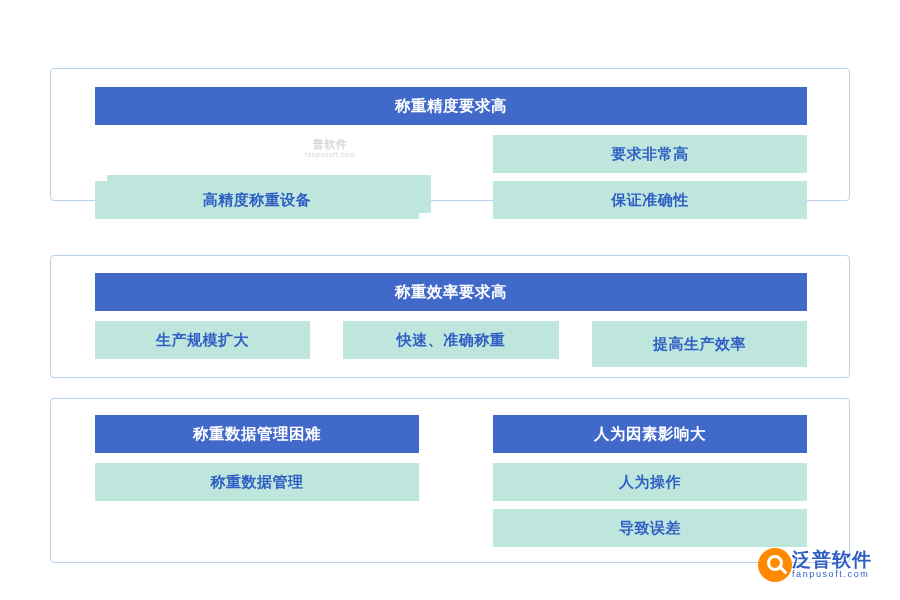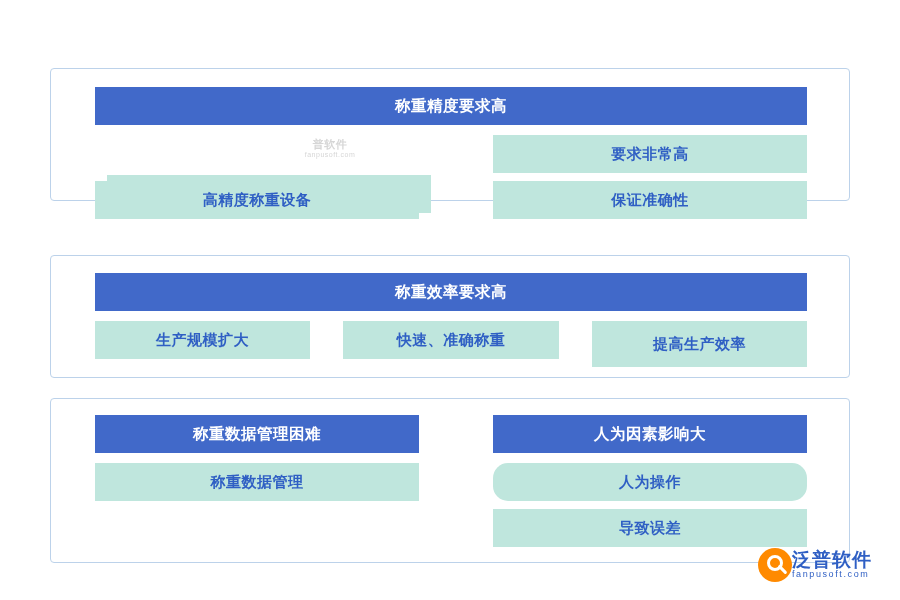--- a/index.html
+++ b/index.html
@@ -80,21 +80,21 @@
   
   .p2-hdr   { left: 44px;  top: 17px;  width: 712px; height: 38px; }
   .p2-c-a   { left: 44px;  top: 65px;  width: 215px; height: 38px; }
   .p2-c-b   { left: 292px; top: 65px;  width: 216px; height: 38px; }
   .p2-c-c   { left: 541px; top: 65px;  width: 215px; height: 46px; }
 
   
   .p3-hdr-l { left: 44px;  top: 16px;  width: 324px; height: 38px; }
   .p3-hdr-r { left: 442px; top: 16px;  width: 314px; height: 38px; }
   .p3-c-a   { left: 44px;  top: 64px;  width: 324px; height: 38px; }
-  .p3-c-b   { left: 442px; top: 64px;  width: 314px; height: 38px; border-radius: 15px; }
+  .p3-c-b   { left: 442px; top: 64px;  width: 314px; height: 38px; }
   .p3-c-c   { left: 44px;  top: 110px; width: 324px; height: 38px; }
   .p3-c-d   { left: 442px; top: 110px; width: 314px; height: 38px; }
 
   
   .watermark {
     position: absolute;
     left: 270px;
     top: 138px;
     width: 120px;
     text-align: center;

